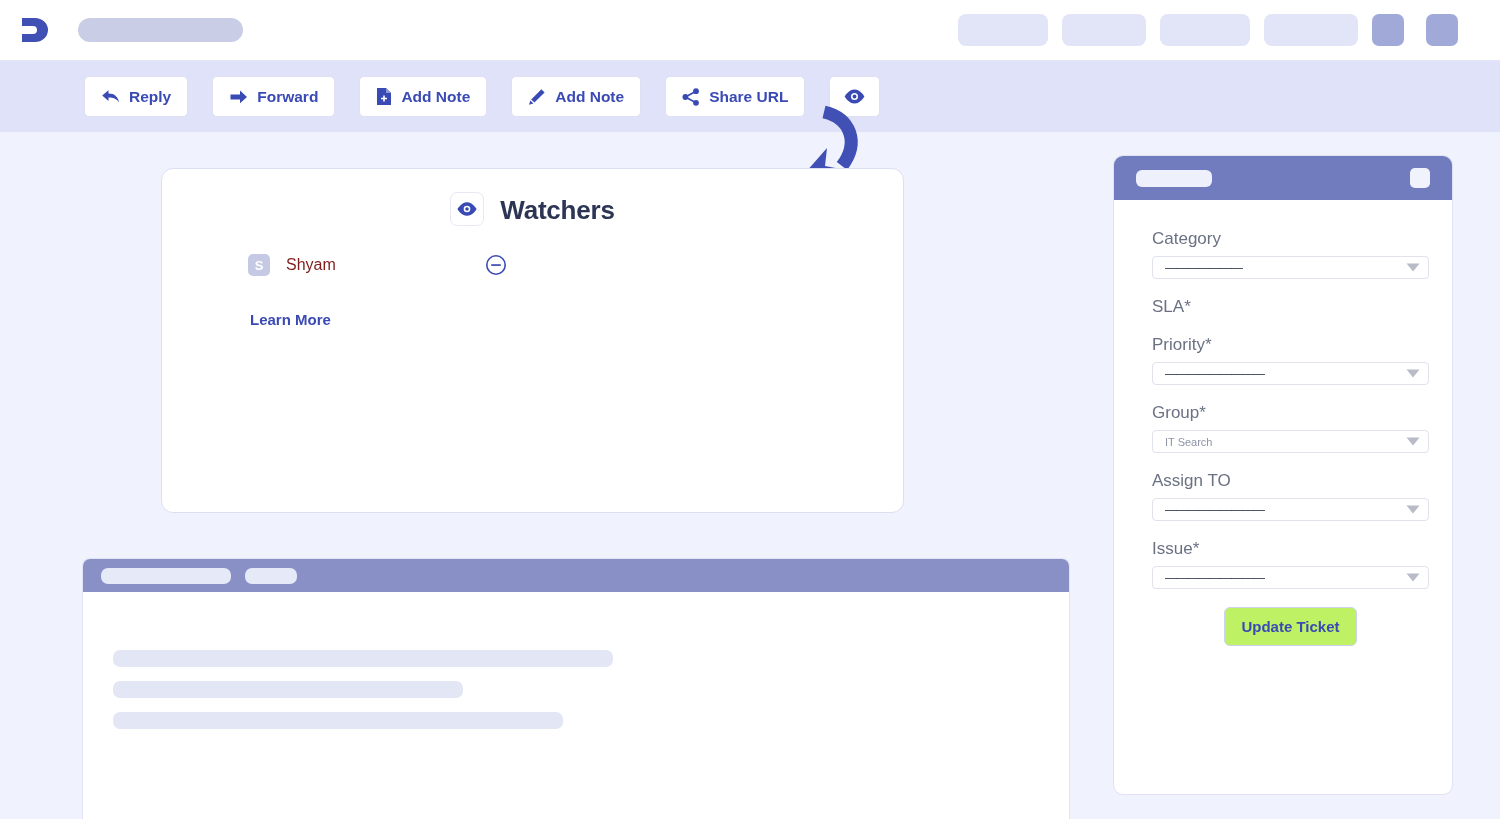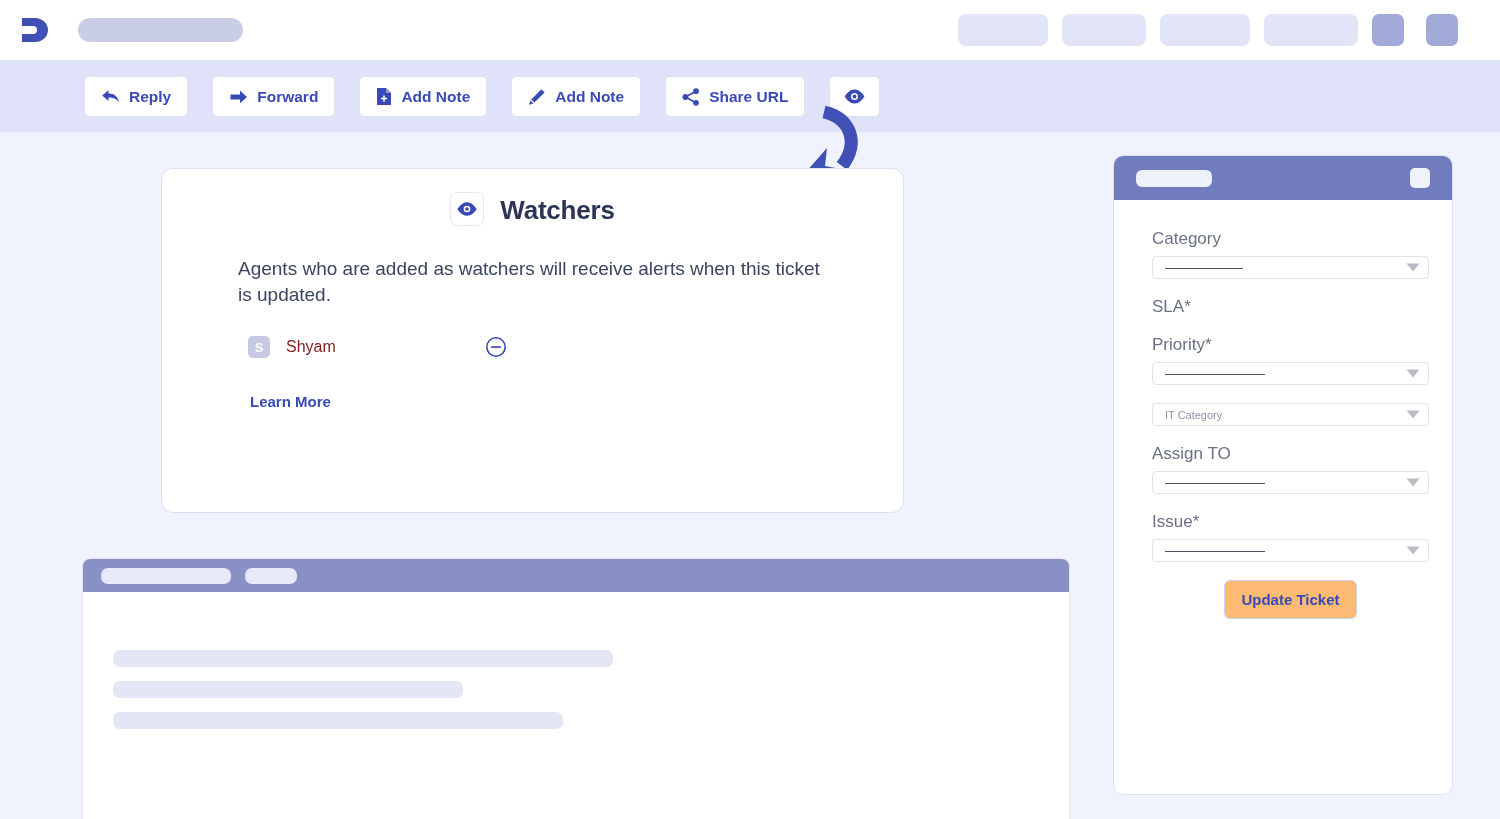--- a/index.html
+++ b/index.html
@@ -138,21 +138,21 @@
   .fld-ctl {
     height: 23px; border: 1px solid #e0e2ee; border-radius: 4px;
     background: #fff; display: flex; align-items: center;
     padding: 0 8px 0 12px; cursor: pointer;
   }
   .fld-val { font-size: 11px; color: #8e94a6; }
   .fld-val.dash { color: #3b4054; letter-spacing: -1px; font-size: 12px; }
   .fld-caret { margin-left: auto; display: flex; }
   .sp-submit { display: flex; justify-content: center; margin-top: 15px; }
   .update-btn {
-    border: 1px solid #ccd2f0; border-radius: 6px; background: #fdba74;
+    border: 1px solid #ccd2f0; border-radius: 6px; background: #bef264;
     color: #3a4ab5; font-size: 15px; font-weight: bold;
     font-family: "Liberation Sans", sans-serif;
     padding: 10px 16px; cursor: pointer;
   }
 </style>
 </head>
 <body>
 
 <div class="app-header">
   <div class="logo-mark">
@@ -247,21 +247,20 @@
     <div class="wc-eyebox">
       <svg width="22" height="16" viewBox="0 0 22 16">
         <path d="M11 1.2 C5.2 1.2 1.4 8 1.4 8 C1.4 8 5.2 14.8 11 14.8 C16.8 14.8 20.6 8 20.6 8 C20.6 8 16.8 1.2 11 1.2 Z" fill="#3a4ab5"></path>
         <circle cx="11" cy="8" r="3.3" fill="#ffffff"></circle>
         <circle cx="11" cy="8" r="1.8" fill="#3a4ab5"></circle>
       </svg>
     </div>
     <div class="wc-title">Watchers</div>
   </div>
 
-  <div class="wc-desc">Agents who are added as watchers will receive alerts when this ticket is updated.</div>
 
 
   <div class="wc-row">
     <div class="wc-avatar">S</div>
     <div class="wc-name">Shyam</div>
     <div class="wc-remove">
       <svg width="22" height="22" viewBox="0 0 22 22">
         <circle cx="11" cy="11" r="9.2" stroke="#3a4ab5" stroke-width="1.6" fill="none"></circle>
         <rect x="6.2" y="10.2" width="9.6" height="1.7" fill="#3a4ab5"></rect>
       </svg>
@@ -313,22 +312,23 @@
         <span class="fld-val dash">—————————</span>
         <span class="fld-caret">
           <svg width="14" height="9" viewBox="0 0 14 9">
               <path d="M0.5 0.5 H13.5 L7 8.5 Z" fill="#b9bcc7"></path>
             </svg>
         </span>
       </div>
     </div>
 
     <div class="fld">
-      <div class="fld-ctl">
-        <span class="fld-val">IT Category</span>
+      <div class="fld-label">Group*</div>
+      <div class="fld-ctl">
+        <span class="fld-val">IT Search</span>
         <span class="fld-caret">
           <svg width="14" height="9" viewBox="0 0 14 9">
               <path d="M0.5 0.5 H13.5 L7 8.5 Z" fill="#b9bcc7"></path>
             </svg>
         </span>
       </div>
     </div>
 
     <div class="fld">
       <div class="fld-label">Assign TO</div>

